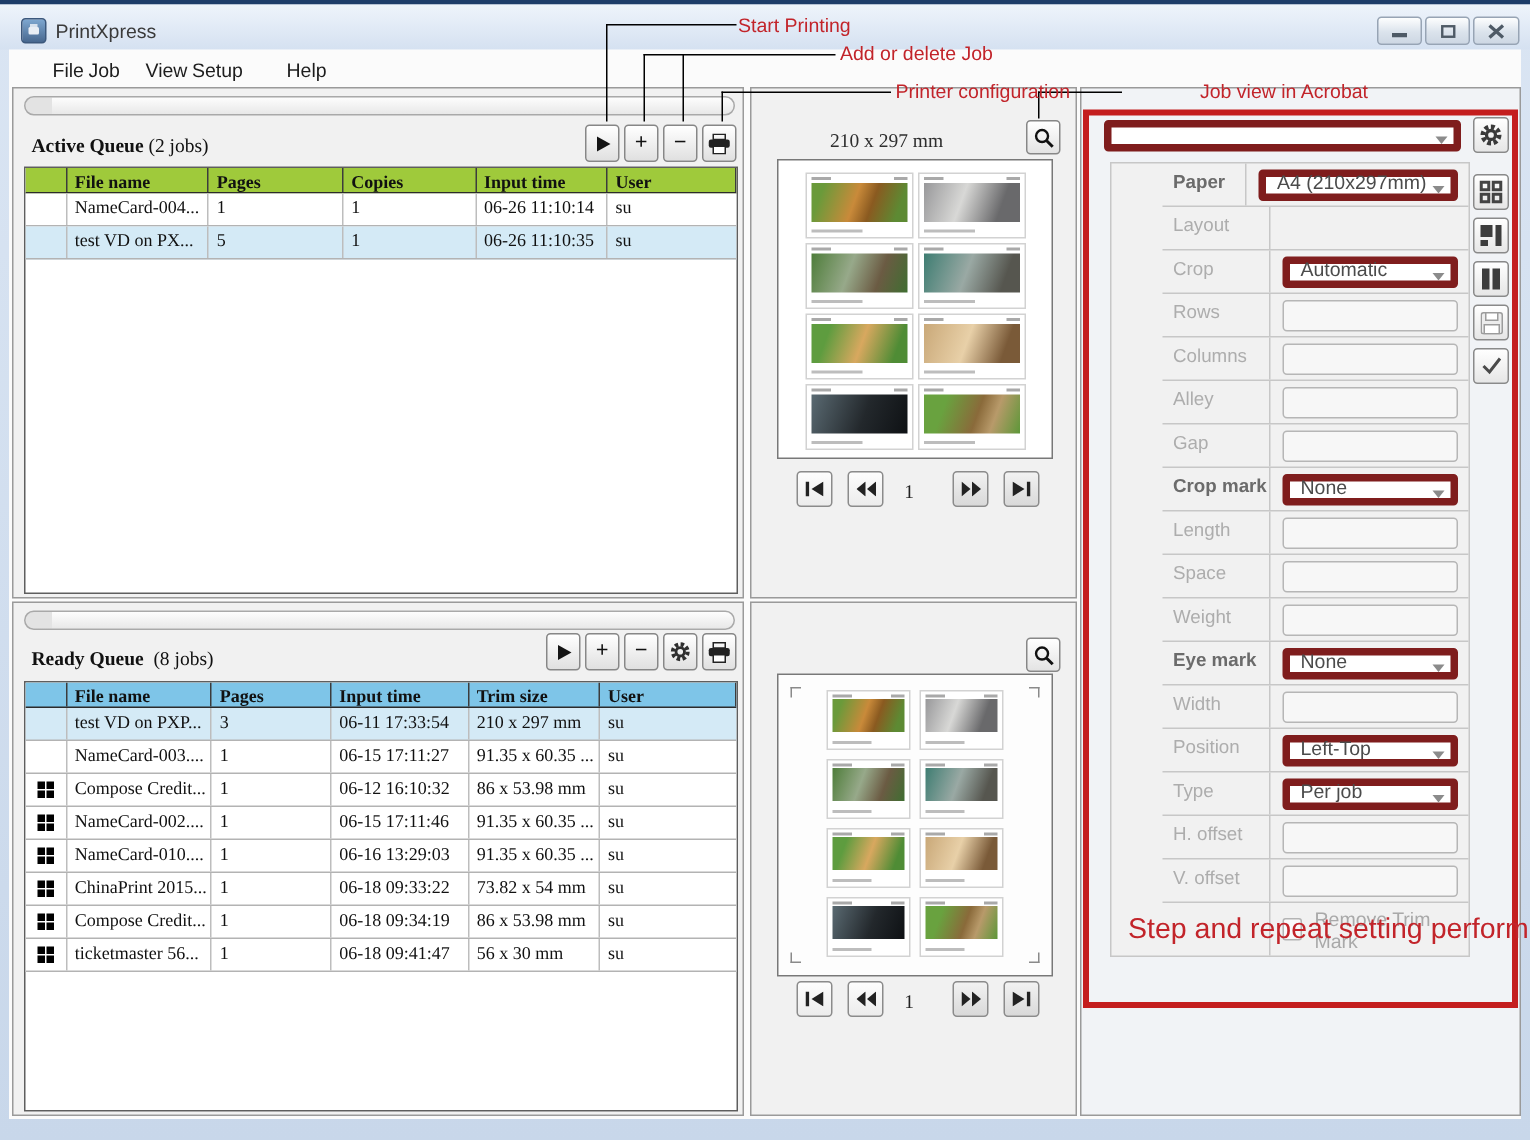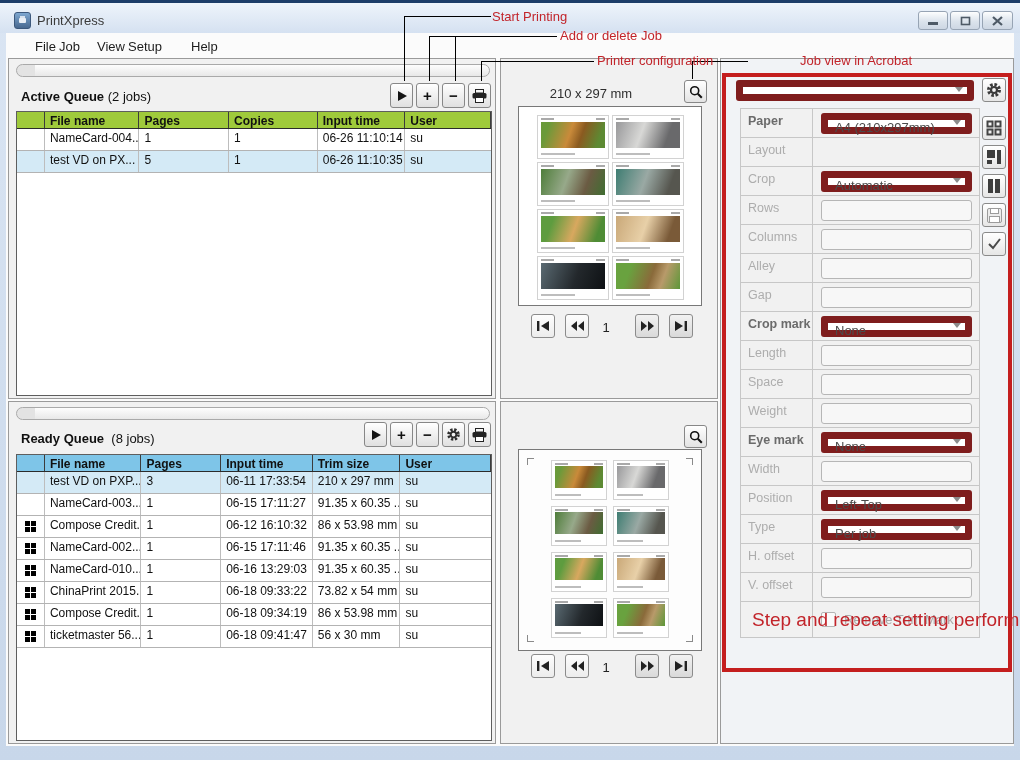--- a/index.html
+++ b/index.html
@@ -8,21 +8,21 @@
   .abs { position:absolute; }
   .topline { left:0; top:0; width:1020px; height:3px; background:#1d3d69; }
   .titlebar { left:0; top:3px; width:1020px; height:30px; background:linear-gradient(#eef4fb,#d5e1f1); }
   .appicon { left:14px; top:12px; width:17px; height:17px; border-radius:3px; background:linear-gradient(#7ea7d0,#48688f); border:1px solid #3c587c; }
   .appicon i { position:absolute; left:4px; top:5px; width:7px; height:5px; background:#e9eef5; border-radius:1px; }
   .appicon b { position:absolute; left:5px; top:3px; width:5px; height:2px; background:#d8e2ee; }
   .wtitle { left:37px; top:13px; font-size:13px; color:#3a3a3a; }
   .winbtn { top:11px; height:19px; width:30px; border:1px solid #97a4b4; border-radius:3px; background:linear-gradient(#fdfefe,#dbe3ec 55%,#cdd7e3); display:flex; align-items:center; justify-content:center; }
   .client { left:6px; top:33px; width:1008px; height:713px; background:#fbfbfb; }
   .menuitem { top:37px; font-size:13px; color:#1d1d1d; padding:2px 4px; }
-  .panel { background:#f1f1f1; border:1px solid #9a9a9a; }
+  .panel { background:#f1f1f1; border:1px solid #9a9a9a;font-family:Liberation Serif, serif; }
   .pbar { left:7px; top:5px; width:474px; height:13px; border:1px solid #a9a9a9; border-radius:7px;
           background:linear-gradient(90deg,#e3e3e3 0 18px,rgba(0,0,0,0) 18px), linear-gradient(#fdfdfd,#e8e8e8); }
   .qtitle { left:12px; top:30px; font-size:13px; color:#111; }
   .qtitle b { font-weight:bold; }
   .qtitle span { font-weight:normal; }
   .toolbar { display:flex; gap:3px; }
   .tbtn { width:23px; height:25px; border:1px solid #878787; border-radius:3px; background:linear-gradient(#ffffff,#e0e0e0); display:flex; align-items:center; justify-content:center; font-size:15px; font-weight:bold; color:#111; }
   .play { width:0; height:0; border-left:9px solid #141414; border-top:5px solid transparent; border-bottom:5px solid transparent; margin-left:2px; }
   .qtable { background:#fff; border:1px solid #5e5e5e; font-size:12px; color:#111; overflow:hidden; }
   .trow { display:flex; height:22px; border-bottom:1px solid #b3b3b3; background:#fff; }
@@ -53,27 +53,27 @@
   .p4{background:linear-gradient(110deg,#3e7d72,#9aa9a4 45%,#56564f 82%);}
   .p5{background:linear-gradient(110deg,#5e9c3f 18%,#d8a85f 52%,#4f8c35 86%);}
   .p6{background:linear-gradient(110deg,#c9a878,#e8d0a8 45%,#7a5a38 82%);}
   .p7{background:linear-gradient(110deg,#5a6a72,#23282c 55%,#0e1114);}
   .p8{background:linear-gradient(110deg,#69a23f 22%,#8a6a3a 55%,#b89a6a 72%,#5d9738);}
   .cmark { position:absolute; width:7px; height:7px; }
   .navbtn { width:24px; height:24px; border:1px solid #8b8b8b; border-radius:3px; background:linear-gradient(#fdfdfd,#ececec); display:flex; align-items:center; justify-content:center; }
   .navbtn.en { background:linear-gradient(#f2f2f2,#d9d9d9); }
   .pagenum { font-size:13px; color:#222; text-align:center; }
   .redbox { left:722px; top:73px; width:290px; height:599px; border:4px solid #c41e1e; }
-  .combo { background:#fff; border:7px solid #7f1d1d; border-radius:3px; height:21px; display:flex; align-items:flex-start; }
+  .combo { background:#fff; border:5px solid #7f1d1d; border-radius:3px; height:21px; display:flex; align-items:flex-end; }
   .combo .cval { flex:1; padding-left:7px; font-size:13px; color:#4b4b4b; white-space:nowrap; overflow:hidden; }
   .combo .carr { width:16px; display:flex; justify-content:center; }
   .carr i { width:0; height:0; border-left:4px solid transparent; border-right:4px solid transparent; border-top:5px solid #8b8b8b; }
   .dinput { background:#f7f7f7; border:1px solid #b6b6b6; border-radius:3px; height:21px; width:100%; }
   .stable { border:1px solid #c7c7c7; background:#f1f1f1; }
-  .srow { display:flex; height:29px; border-bottom:1px solid #c7c7c7; }
+  .srow { display:flex; height:29px; border-bottom:1px solid #c7c7c7;margin-left:34px; }
   .srow:last-child { border-bottom:none; }
   .srow.cb { height:35px; }
   .slabel { width:72px; border-right:1px solid #c7c7c7; padding:5px 0 0 7px; font-size:12.5px; color:#adadad; }
   .slabel.bold { color:#6b6b6b; font-weight:bold; }
   .sctrl { flex:1; display:flex; align-items:center; padding:0 7px 0 8px; }
   .sidebtn { left:982px; width:24px; height:24px; border:1px solid #8a8a8a; border-radius:3px; background:linear-gradient(#ffffff,#e6e6e6); display:flex; align-items:center; justify-content:center; }
   .checkbox { width:15px; height:15px; border:1px solid #b4b4b4; background:#fafafa; border-radius:2px; }
   .cblabel { font-size:13px; color:#a9a9a9; margin-left:8px; }
   .ann { font-size:13px; white-space:nowrap; }
   .ann.big { font-size:19px; }

